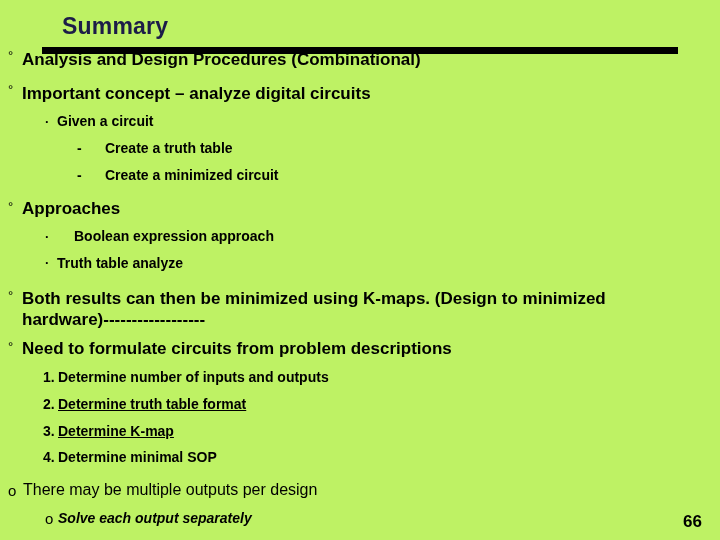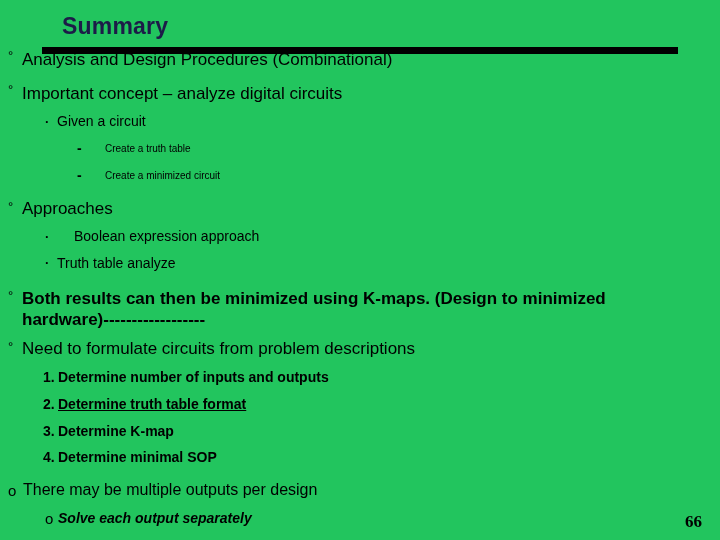--- a/index.html
+++ b/index.html
@@ -9,21 +9,21 @@
     background: #ffffff;
   }
   body {
     font-family: "Liberation Sans", sans-serif;
     -webkit-font-smoothing: none;
   }
   #slide {
     position: relative;
     width: 720px;
     height: 540px;
-    background: #22c55e;
+    background: #bef264;
     overflow: hidden;
   }
 
   
   #slide-title {
     position: absolute;
     left: 62px;
     top: 13px;
     font-size: 23px;
     font-weight: bold;
@@ -47,21 +47,21 @@
   #body-block {
     position: absolute;
     left: 0;
     top: 0;
     width: 720px;
   }
 
   .line {
     position: absolute;
     color: #000000;
-    font-weight: normal;
+    font-weight: bold;
     white-space: pre;
   }
 
   .bullet {
     position: absolute;
     color: #000000;
     font-weight: normal;
     white-space: pre;
   }
 
@@ -88,21 +88,21 @@
     font-size: 14px;
     line-height: 17px;
   }
   .lvl2-bullet {
     font-size: 13px;
     font-weight: bold;
   }
 
   
   .lvl3 {
-    font-size: 10px;
+    font-size: 14px;
     line-height: 17px;
   }
   .lvl3-bullet {
     font-size: 14px;
     font-weight: bold;
   }
 
   
   .numbered {
     font-size: 14px;
@@ -124,21 +124,20 @@
   }
 
   
   #page-number {
     position: absolute;
     right: 18px;
     top: 512px;
     font-size: 17px;
     font-weight: bold;
     color: #000000;
-    font-family: Liberation Serif, serif;
   }
 </style>
 </head>
 <body>
 
 <div id="slide">
 
   <div id="slide-title">Summary</div>
 
   <div id="title-rule"></div>
@@ -176,21 +175,21 @@
     <span class="bullet lvl1-bullet" style="left:8px; top:339px;">°</span>
     <span class="line lvl1" style="left:22px; top:339px;">Need to formulate circuits from problem descriptions</span>
 
     <span class="line numbered" style="left:43px; top:369px;">1.</span>
     <span class="line numbered" style="left:58px; top:369px;">Determine number of inputs and outputs</span>
 
     <span class="line numbered" style="left:43px; top:396px;">2.</span>
     <span class="line numbered" style="left:58px; top:396px;text-decoration:underline;">Determine truth table format</span>
 
     <span class="line numbered" style="left:43px; top:423px;">3.</span>
-    <span class="line numbered" style="left:58px; top:423px;">Determine K-map</span>
+    <span class="line numbered" style="left:58px; top:423px;text-decoration:underline;">Determine K-map</span>
 
     <span class="line numbered" style="left:43px; top:449px;">4.</span>
     <span class="line numbered" style="left:58px; top:449px;">Determine minimal SOP</span>
 
     <span class="bullet obullet" style="left:8px; top:482px;">o</span>
     <span class="line olvl1" style="left:23px; top:481px;">There may be multiple outputs per design</span>
 
     <span class="bullet obullet" style="left:45px; top:510px;">o</span>
     <span class="line olvl2" style="left:58px; top:510px;font-style:italic;">Solve each output separately</span>
 

